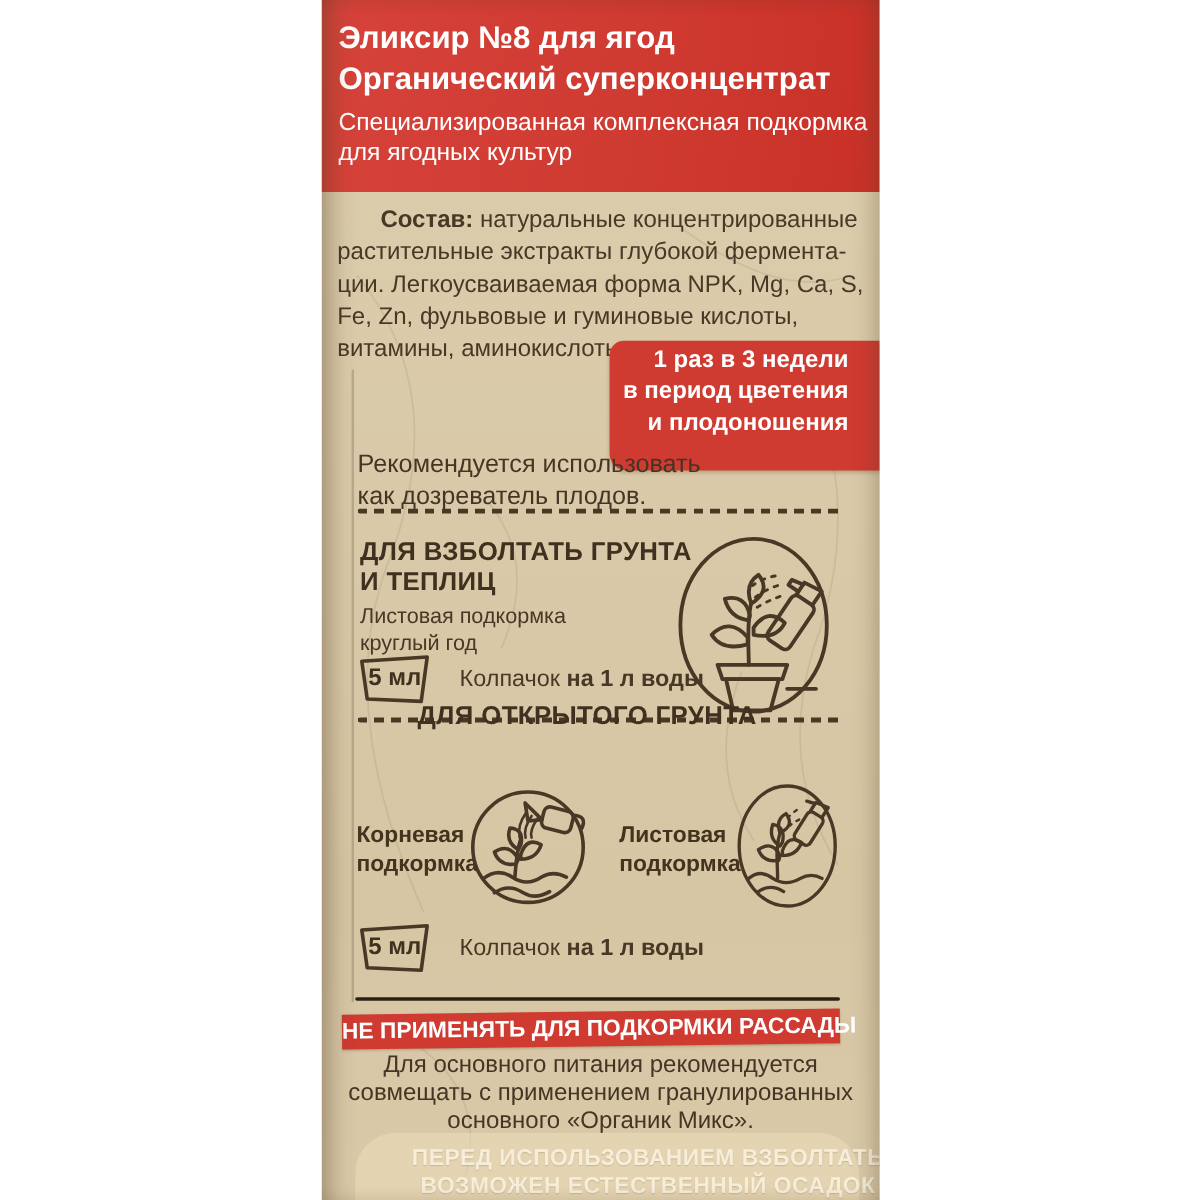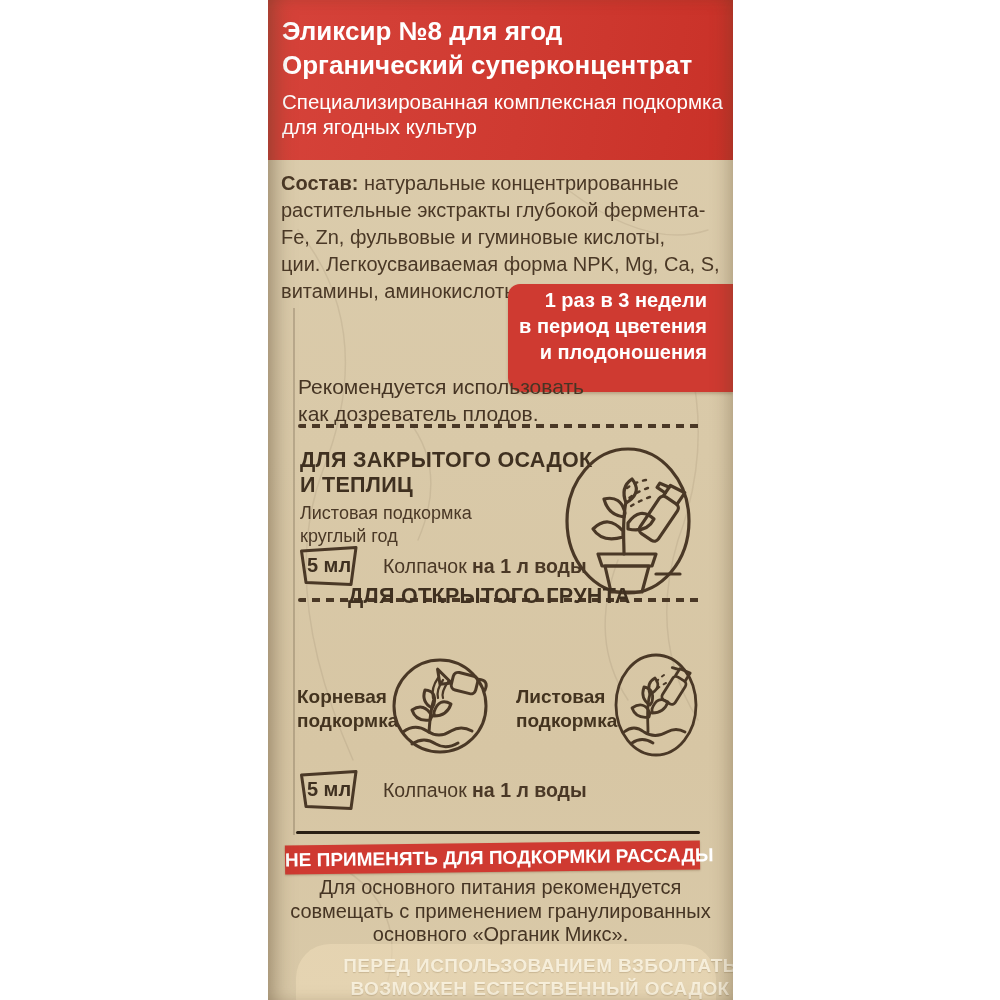--- a/index.html
+++ b/index.html
@@ -13,21 +13,21 @@
   
   .header{position:absolute;left:0;top:0;width:465px;height:160px;
           background:linear-gradient(100deg,#d6433a 0%,#cf3a31 55%,#c93128 100%);color:#fff;}
   .header .t1{position:absolute;left:14px;top:16px;font-size:26px;font-weight:700;white-space:nowrap;}
   .header .t2{position:absolute;left:14px;top:50px;font-size:26px;font-weight:700;white-space:nowrap;}
   .header .s1{position:absolute;left:14px;top:90px;font-size:20.5px;font-weight:400;white-space:nowrap;}
   .header .s2{position:absolute;left:14px;top:115px;font-size:20.5px;font-weight:400;white-space:nowrap;}
   
   .comp{position:absolute;left:13px;top:170px;color:#4a3826;font-size:20px;line-height:27px;}
   .comp .ln{white-space:nowrap;}
-  .comp b{font-weight:700;}
+  .comp b{font-weight:700;margin-left:36px;}
   
   .badge{position:absolute;left:240px;top:284px;width:225px;height:108px;background:#cf3a31;
          border-radius:12px 0 0 14px;color:#fff;font-weight:700;font-size:20px;line-height:26px;
          text-align:right;padding:3px 26px 0 8px;box-shadow:0 2px 3px rgba(90,60,30,.25);}
   
   .reco{position:absolute;left:30px;top:373px;color:#463524;font-size:21px;line-height:27px;white-space:nowrap;}
   
   .dash{position:absolute;height:4px;border-radius:2px;
         background:repeating-linear-gradient(90deg,#4a3826 0 8px,transparent 8px 14px);}
   .dash1{left:30px;top:424px;width:404px;}
@@ -90,40 +90,40 @@
     <div class="header">
       <div class="t1">Эликсир №8 для ягод</div>
       <div class="t2">Органический суперконцентрат</div>
       <div class="s1">Специализированная комплексная подкормка</div>
       <div class="s2">для ягодных культур</div>
     </div>
 
     <div class="comp">
       <div class="ln"><b>Состав:</b><span> натуральные концентрированные</span></div>
       <div class="ln">растительные экстракты глубокой фермента-</div>
+      <div class="ln">ции. Легкоусваиваемая форма NPK, Mg, Ca, S,</div>
       <div class="ln">Fe, Zn, фульвовые и гуминовые кислоты,</div>
-      <div class="ln">ции. Легкоусваиваемая форма NPK, Mg, Ca, S,</div>
       <div class="ln">витамины, аминокислоты.</div>
     </div>
 
     <div class="badge">
       <div>1 раз в 3 недели</div>
       <div>в период цветения</div>
       <div>и плодоношения</div>
     </div>
 
     <div class="reco">
       <div>Рекомендуется использовать</div>
       <div>как дозреватель плодов.</div>
     </div>
 
     <div class="dash dash1"></div>
 
     <div class="h2 sec1-h2">
-      <div>ДЛЯ ЗАКРЫТОГО ОСАДОК</div>
+      <div>ДЛЯ ВЗБОЛТАТЬ ГРУНТА</div>
       <div>И ТЕПЛИЦ</div>
     </div>
     <div class="sec1-note">
       <div>Листовая подкормка</div>
       <div>круглый год</div>
     </div>
 
     <div class="icon-big">
       <svg width="136" height="156" viewBox="0 0 136 156">
         <g class="icon-stroke" stroke-width="3.2">

